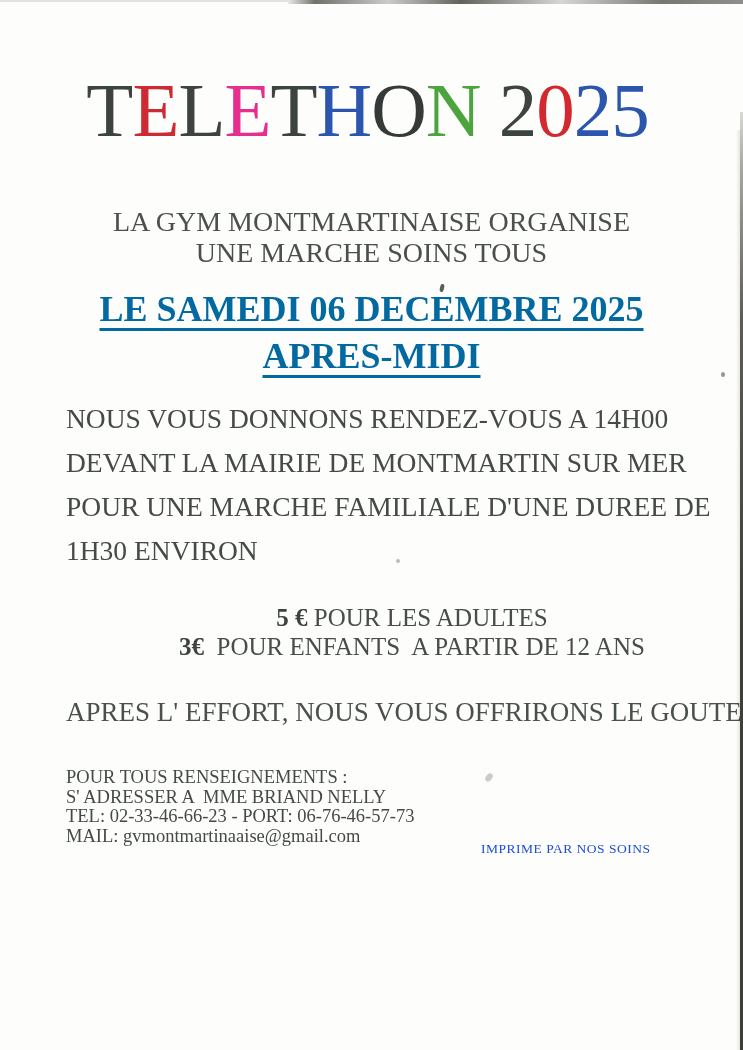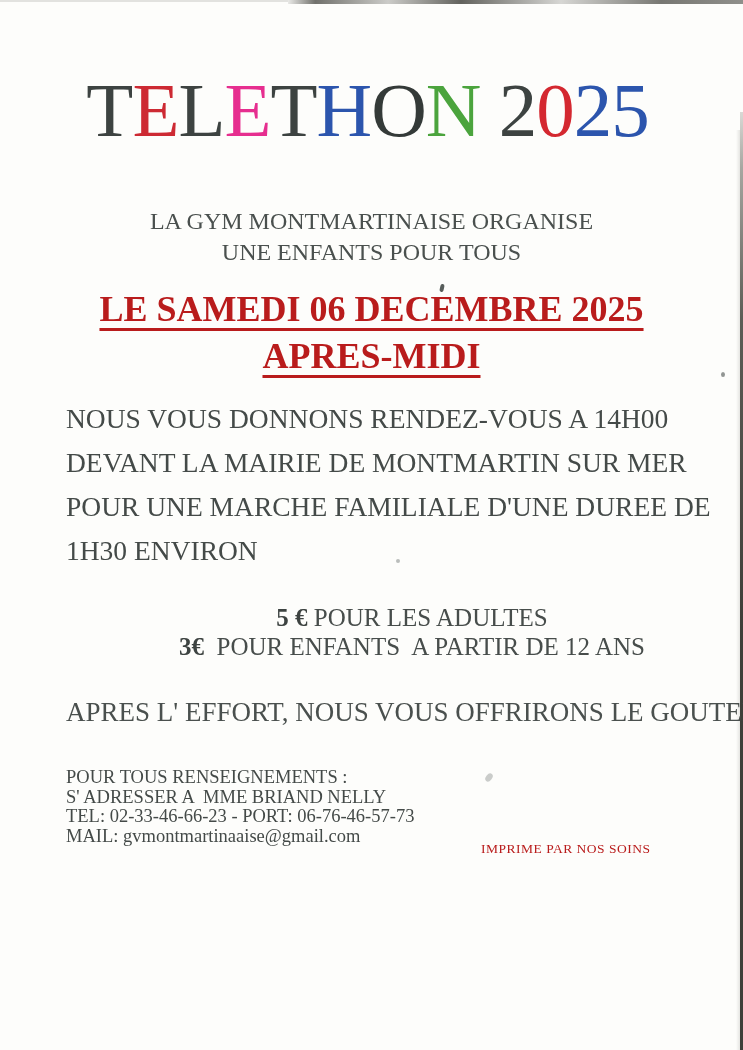--- a/index.html
+++ b/index.html
@@ -22,34 +22,34 @@
     font-size: 77px;
     line-height: 1.1;
     letter-spacing: -1px;
     white-space: pre;
   }
 
   
   .intro {
     top: 206px; left: 0; right: 0;
     text-align: center;
-    font-size: 24px;
+    font-size: 28px;
     line-height: 31px;
     color: #4a504e;
   }
   .intro div { white-space: pre-wrap; }
 
   
   .date-heading {
     top: 286px; left: 0; right: 0;
     text-align: center;
     font-size: 36px;
     font-weight: bold;
     line-height: 47px;
-    color: #b91c1c;
+    color: #0369a1;
   }
   .date-heading .u {
     text-decoration: underline;
     text-decoration-thickness: 3px;
     text-underline-offset: 7px;
   }
 
   
   .details {
     top: 390px; left: 66px;
@@ -94,21 +94,21 @@
     line-height: 19.5px;
     color: #444a48;
   }
   .contact div { white-space: pre-wrap; }
 
   
   .printed-note {
     top: 841px; left: 481px;
     font-size: 13.5px;
     letter-spacing: 0.5px;
-    color: #b91c1c;
+    color: #1d4ed8;
     white-space: pre;
   }
 
   
   .edge-right {
     top: 112px; right: 0; bottom: 0; width: 3px;
     background: linear-gradient(to bottom,
       rgba(150,150,142,0.35) 0%,
       rgba(120,120,112,0.65) 6%,
       rgba(75,75,68,0.9) 22%,
@@ -151,21 +151,21 @@
   <div class="abs edge-right"></div>
   <div class="abs speck speck-1"></div>
   <div class="abs speck speck-2"></div>
   <div class="abs speck speck-3"></div>
   <div class="abs speck speck-4"></div>
 
   <div class="abs title"><span style="color: rgb(61, 67, 65);">T</span><span style="color: rgb(205, 42, 51);">E</span><span style="color: rgb(61, 67, 65);">L</span><span style="color: rgb(230, 46, 143);">E</span><span style="color: rgb(61, 67, 65);">T</span><span style="color: rgb(44, 85, 173);">H</span><span style="color: rgb(52, 58, 56);">O</span><span style="color: rgb(75, 164, 61);">N</span><span style="color: rgb(61, 67, 65);"> </span><span style="color: rgb(61, 67, 65);">2</span><span style="color: rgb(212, 40, 48);">0</span><span style="color: rgb(44, 85, 173);">2</span><span style="color: rgb(44, 85, 173);">5</span></div>
 
   <div class="abs intro">
     <div>LA GYM MONTMARTINAISE ORGANISE</div>
-    <div>UNE ENFANTS POUR TOUS</div>
+    <div>UNE MARCHE SOINS TOUS</div>
   </div>
 
   <div class="abs date-heading">
     <div><span class="u">LE SAMEDI 06 DECEMBRE 2025</span></div>
     <div><span class="u">APRES-MIDI</span></div>
   </div>
 
   <div class="abs details">
     <div>NOUS VOUS DONNONS RENDEZ-VOUS A 14H00</div>
     <div>DEVANT LA MAIRIE DE MONTMARTIN SUR MER</div>

